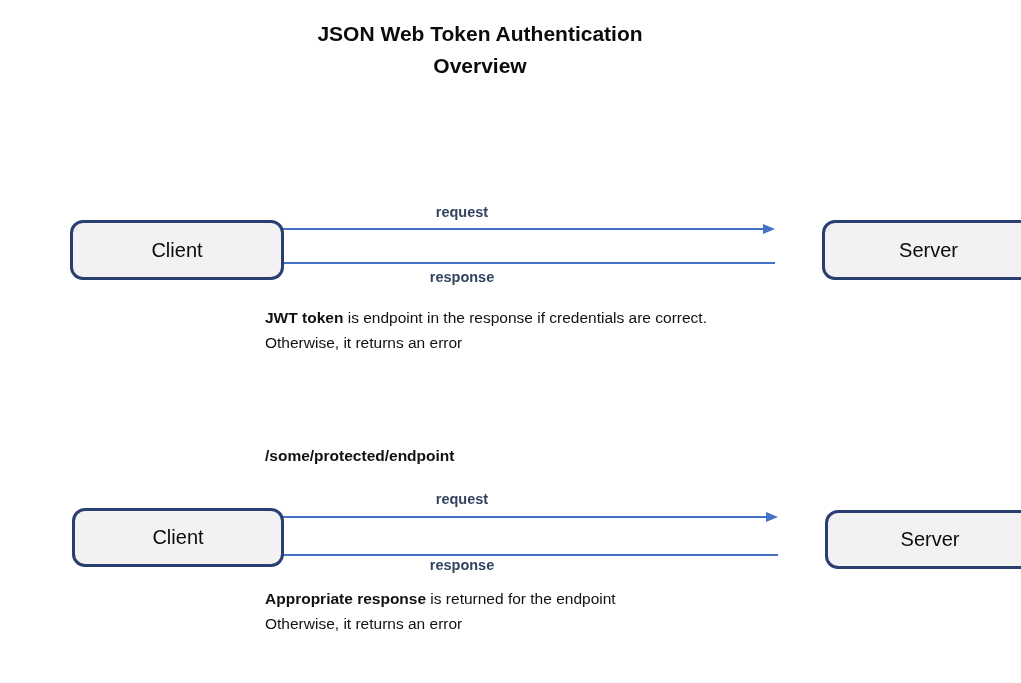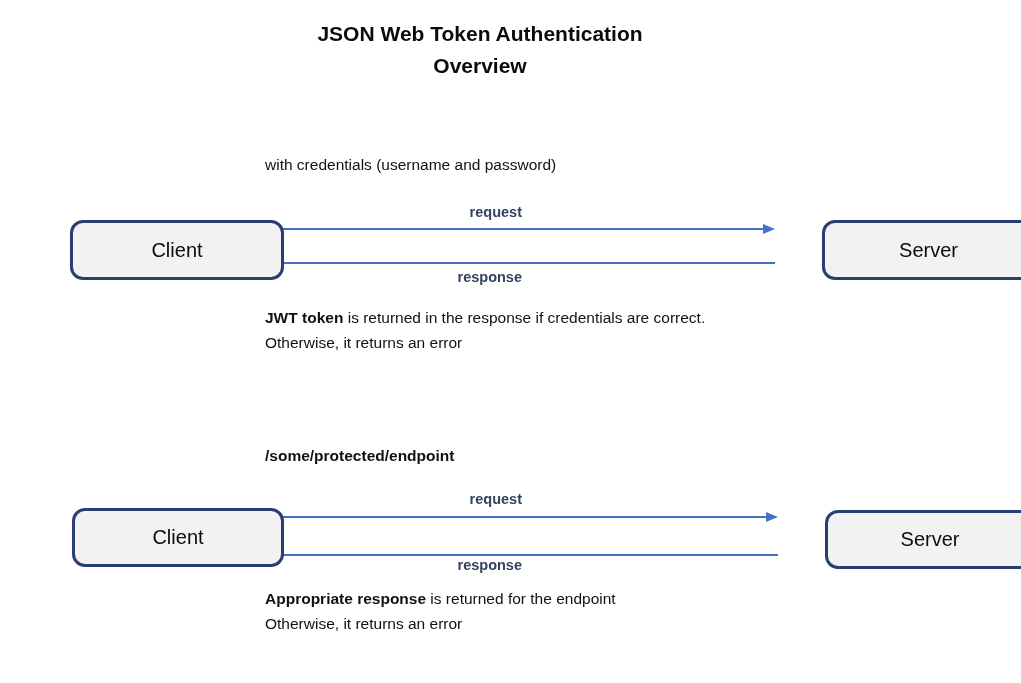--- a/index.html
+++ b/index.html
@@ -21,21 +21,21 @@
   .flow{position:absolute;left:0;width:1021px;}
   .flow-1{top:145px;height:215px;}
   .flow-2{top:436px;height:235px;padding-left:28px;}
 
   .endpoint-block{position:absolute;left:265px;top:7px;font-size:15.5px;line-height:25px;}
   .endpoint{font-weight:bold;}
   .detail{white-space:pre-wrap;}
   .b{font-weight:bold;}
 
   .hop-label{
-    position:absolute;left:372px;width:150px;text-align:right;
+    position:absolute;left:387px;width:150px;text-align:center;
     font-size:14.5px;font-weight:bold;color:var(--label-text);
   }
   .flow-1 .req-label{top:59px;}
   .flow-1 .res-label{top:124px;}
   .flow-2 .req-label{top:55px;}
   .flow-2 .res-label{top:121px;}
 
   .line{position:absolute;height:2px;background:var(--arrow);}
   .flow-1 .req-line{left:237px;width:527px;top:83px;}
   .flow-1 .res-line{left:249px;width:526px;top:117px;}
@@ -70,40 +70,39 @@
 
 <div class="page">
 
   <div class="title">
     <div>JSON Web Token Authentication</div>
     <div>Overview</div>
   </div>
 
   <section class="flow flow-1">
     <div class="endpoint-block">
-      <div class="detail"><span>with credentials (username and password)</span><span class="b"></span><span></span></div>
     </div>
 
     <div class="hop-label req-label">request</div>
     <div class="line req-line"></div>
     <div class="head head-right req-head"></div>
 
     <div class="head head-left res-head"></div>
     <div class="line res-line"></div>
     <div class="hop-label res-label">response</div>
 
     <div class="node client">
       <span>Client</span>
     </div>
     <div class="node server">
       <span>Server</span>
     </div>
 
     <div class="note">
-      <div class="note-line"><span class="b">JWT token</span><span> is returned in the response if credentials are correct.</span></div>
+      <div class="note-line"><span class="b">JWT token</span><span> is endpoint in the response if credentials are correct.</span></div>
       <div class="note-line">Otherwise, it returns an error</div>
       <div class="note-line"></div>
     </div>
   </section>
 
   <section class="flow flow-2">
     <div class="endpoint-block">
       <div class="endpoint">/some/protected/endpoint</div>
     </div>
 

